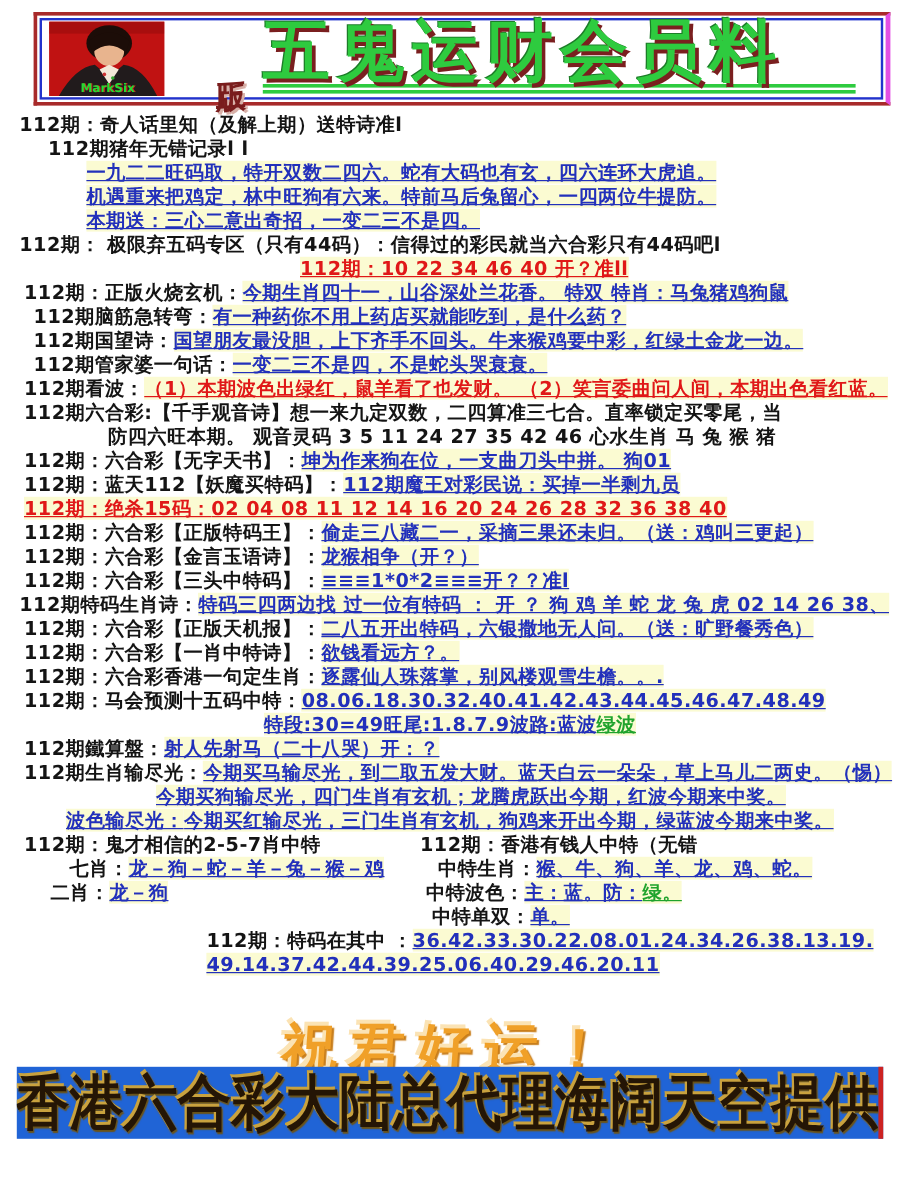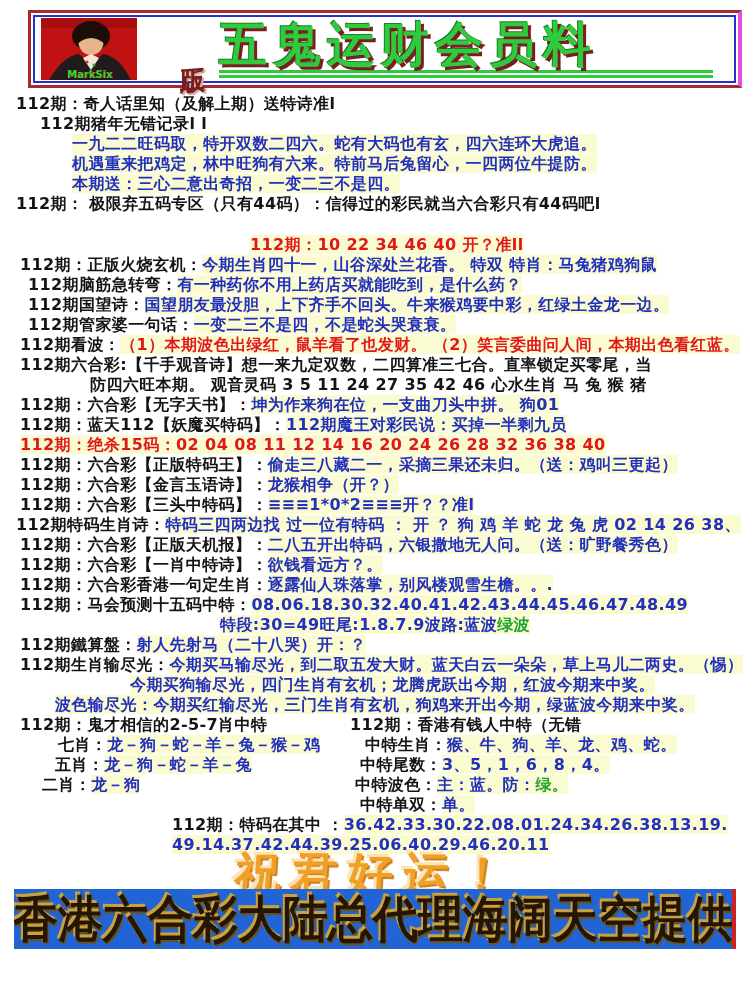--- a/index.html
+++ b/index.html
@@ -31,36 +31,36 @@
   }
   .badge{
     margin-left:42px;flex:0 0 auto;
     writing-mode:vertical-rl;text-orientation:upright;
     font-size:25px;line-height:26px;color:#7a1d1d;
     text-shadow:2px 2px 0 #d8b0a8;transform:skewY(-4deg);
     font-family:"DejaVu Serif",serif;
   }
   .title-wrap{margin-left:14px;flex:1 1 auto;text-align:left;}
   .main-title{
-    font-size:48px;line-height:46px;letter-spacing:6px;
+    font-size:56px;line-height:46px;letter-spacing:6px;
     color:#2ecb3f;text-shadow:3px 3px 0 #7a1f1f,-1px -1px 0 #1d7d29;
     white-space:nowrap;
   }
   .title-underline{height:3px;background:#2ecb3f;margin-top:3px;width:96%;}
   .title-underline.u2{margin-top:2px;width:96%;}
   
   .body-text{position:absolute;left:0;top:94px;width:750px;}
   .line{position:relative;height:20px;line-height:20px;white-space:nowrap;font-size:16px;letter-spacing:0.4px;}
   .line.center{text-align:center;}
   .rcol{position:absolute;top:0;}
   .c-k{color:#141414;}
   .c-b{color:#2230bb;}
   .c-r{color:#e01818;}
   .c-g{color:#1fa32c;}
-  .hl{background:#fbfbd2;}
+  .hl{background:#fbfbd2;text-decoration:underline;}
   .bd{font-weight:bold;}
   
   .luck{
     position:absolute;left:0;top:844px;width:750px;text-align:center;
     font-size:46px;letter-spacing:10px;color:#f0a028;
     text-shadow:-3px -3px 0 #fbe3b4,2px 2px 1px #c87d1a;
     transform:skewX(-4deg);
   }
   .bottom-banner{
     position:absolute;left:14px;top:889px;width:722px;height:60px;
@@ -104,21 +104,21 @@
   </div>
 </div>
 
 <div class="body-text">
     <div class="line" style="padding-left: 16px;"><span class="c-k">112期：奇人话里知（及解上期）送特诗准l</span></div>
     <div class="line" style="padding-left: 40px;"><span class="c-k">112期猪年无错记录l  l</span></div>
     <div class="line" style="padding-left: 72px;"><span class="c-b hl">一九二二旺码取，特开双数二四六。蛇有大码也有玄，四六连环大虎追。</span></div>
     <div class="line" style="padding-left: 72px;"><span class="c-b hl">机遇重来把鸡定，林中旺狗有六来。特前马后兔留心，一四两位牛提防。</span></div>
     <div class="line" style="padding-left: 72px;"><span class="c-b hl">本期送：三心二意出奇招，一变二三不是四。</span></div>
     <div class="line" style="padding-left: 16px;"><span class="c-k">112期： 极限弃五码专区（只有44码）：信得过的彩民就当六合彩只有44码吧l</span></div>
-    <div class="line" style="padding-left: 250px; margin-top: 21px;"><span class="c-r hl bd">112期：10 22 34 46 40 开？准ll</span></div>
+    <div class="line" style="padding-left: 250px;"><span class="c-r hl bd">112期：10 22 34 46 40 开？准ll</span></div>
     <div class="line" style="padding-left: 20px;"><span class="c-k">112期：正版火烧玄机：</span><span class="c-b hl">今期生肖四十一，山谷深处兰花香。 特双  特肖：马兔猪鸡狗鼠</span></div>
     <div class="line" style="padding-left: 28px;"><span class="c-k">112期脑筋急转弯：</span><span class="c-b hl">有一种药你不用上药店买就能吃到，是什么药？</span></div>
     <div class="line" style="padding-left: 28px;"><span class="c-k">112期国望诗：</span><span class="c-b hl">国望朋友最没胆，上下齐手不回头。牛来猴鸡要中彩，红绿土金龙一边。</span></div>
     <div class="line" style="padding-left: 28px;"><span class="c-k">112期管家婆一句话：</span><span class="c-b hl">一变二三不是四，不是蛇头哭衰衰。</span></div>
     <div class="line" style="padding-left: 20px;"><span class="c-k">112期看波：</span><span class="c-r hl">（1）本期波色出绿红，鼠羊看了也发财。 （2）笑言委曲问人间，本期出色看红蓝。</span></div>
     <div class="line" style="padding-left: 20px;"><span class="c-k">112期六合彩:【千手观音诗】想一来九定双数，二四算准三七合。直率锁定买零尾，当</span></div>
     <div class="line" style="padding-left: 90px;"><span class="c-k">防四六旺本期。 观音灵码 3 5 11 24 27 35 42 46 心水生肖 马 兔 猴 猪</span></div>
     <div class="line" style="padding-left: 20px;"><span class="c-k">112期：六合彩【无字天书】：</span><span class="c-b hl">坤为作来狗在位，一支曲刀头中拼。 狗01</span></div>
     <div class="line" style="padding-left: 20px;"><span class="c-k">112期：蓝天112【妖魔买特码】：</span><span class="c-b hl">112期魔王对彩民说：买掉一半剩九员</span></div>
     <div class="line" style="padding-left: 20px;"><span class="c-r hl bd">112期：绝杀15码：</span><span class="c-r hl">02 04 08 11 12 14 16 20 24 26 28 32 36 38 40</span></div>
@@ -130,21 +130,20 @@
     <div class="line" style="padding-left: 20px;"><span class="c-k">112期：六合彩【一肖中特诗】：</span><span class="c-b hl">欲钱看远方？。</span></div>
     <div class="line" style="padding-left: 20px;"><span class="c-k">112期：六合彩香港一句定生肖：</span><span class="c-b hl">逐露仙人珠落掌，别风楼观雪生檐。。.</span></div>
     <div class="line" style="padding-left: 20px;"><span class="c-k">112期：马会预测十五码中特：</span><span class="c-b hl">08.06.18.30.32.40.41.42.43.44.45.46.47.48.49</span></div>
     <div class="line center"><span class="c-b hl">特段:30=49旺尾:1.8.7.9波路:蓝波</span><span class="c-g hl">绿波</span></div>
     <div class="line" style="padding-left: 20px;"><span class="c-k">112期鐵算盤：</span><span class="c-b hl">射人先射马（二十八哭）开：？</span></div>
     <div class="line" style="padding-left: 20px;"><span class="c-k">112期生肖输尽光：</span><span class="c-b hl">今期买马输尽光，到二取五发大财。蓝天白云一朵朵，草上马儿二两史。（惕）</span></div>
     <div class="line" style="padding-left: 130px;"><span class="c-b hl">今期买狗输尽光，四门生肖有玄机；龙腾虎跃出今期，红波今期来中奖。</span></div>
     <div class="line" style="padding-left: 55px;"><span class="c-b hl">波色输尽光：</span><span class="c-b hl">今期买红输尽光，三门生肖有玄机，狗鸡来开出今期，绿蓝波今期来中奖。</span></div>
     <div class="line" style="padding-left: 20px;"><span class="c-k">112期：鬼才相信的2-5-7肖中特</span><span class="rcol" style="left: 350px;"><span class="c-k">112期：香港有钱人中特（无错</span></span></div>
     <div class="line" style="padding-left: 58px;"><span class="c-k">七肖：</span><span class="c-b hl">龙－狗－蛇－羊－兔－猴－鸡</span><span class="rcol" style="left: 365px;"><span class="c-k">中特生肖：</span><span class="c-b hl">猴、牛、狗、羊、龙、鸡、蛇。</span></span></div>
-    <div class="line" style="padding-left: 55px;"><span class="c-k">五肖：</span><span class="c-b hl">龙－狗－蛇－羊－兔</span><span class="rcol" style="left: 360px;"><span class="c-k">中特尾数：</span><span class="c-b hl">3、5，1，6，8，4。</span></span></div>
     <div class="line" style="padding-left: 42px;"><span class="c-k">二肖：</span><span class="c-b hl">龙－狗</span><span class="rcol" style="left: 355px;"><span class="c-k">中特波色：</span><span class="c-b hl">主：蓝。防：</span><span class="c-g hl">绿。</span></span></div>
     <div class="line">
       <span class="rcol" style="left: 360px;"><span class="c-k">中特单双：</span><span class="c-b hl">单。</span></span>
     </div>
     <div class="line" style="padding-left: 172px;"><span class="c-k">112期：特码在其中 ：</span><span class="c-b hl">36.42.33.30.22.08.01.24.34.26.38.13.19.</span></div>
     <div class="line" style="padding-left: 172px;"><span class="c-b hl">49.14.37.42.44.39.25.06.40.29.46.20.11</span></div>
   </div>
 
 <div class="luck">祝君好运！</div>
 

